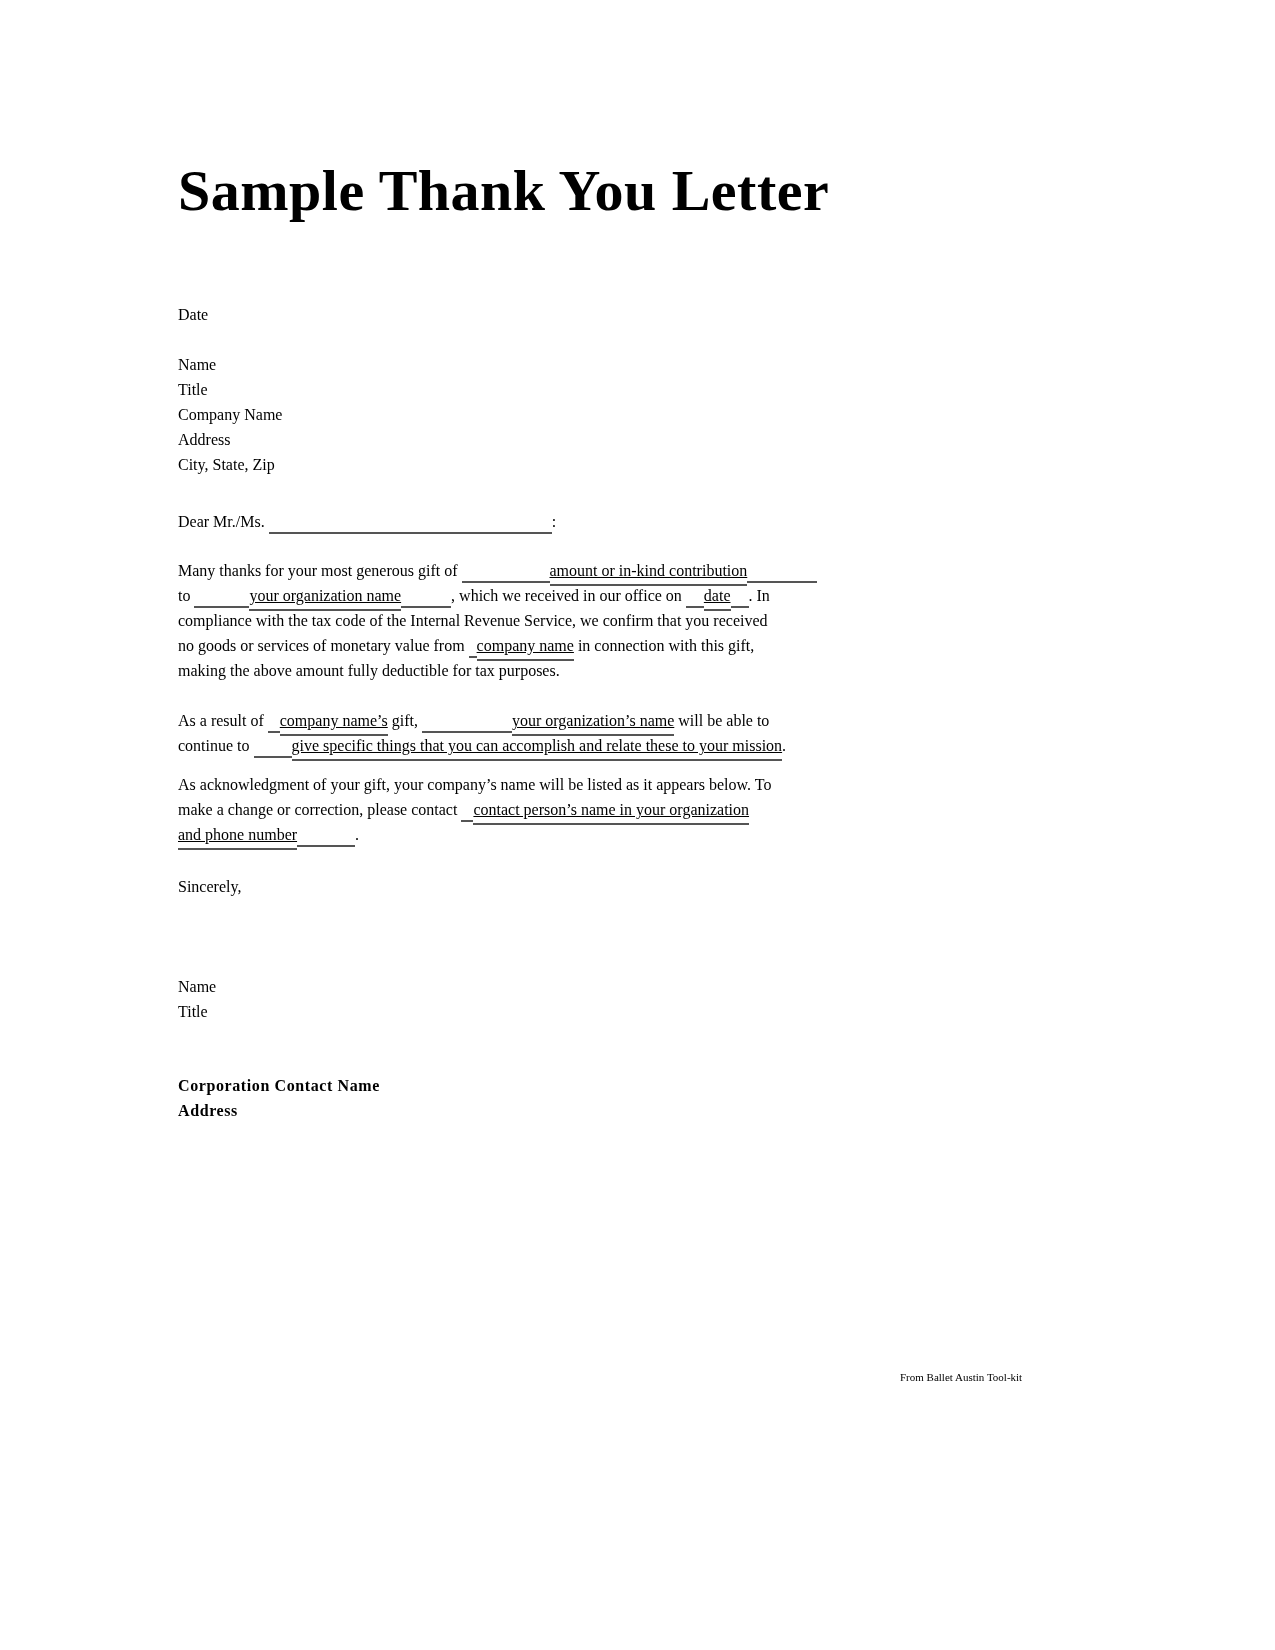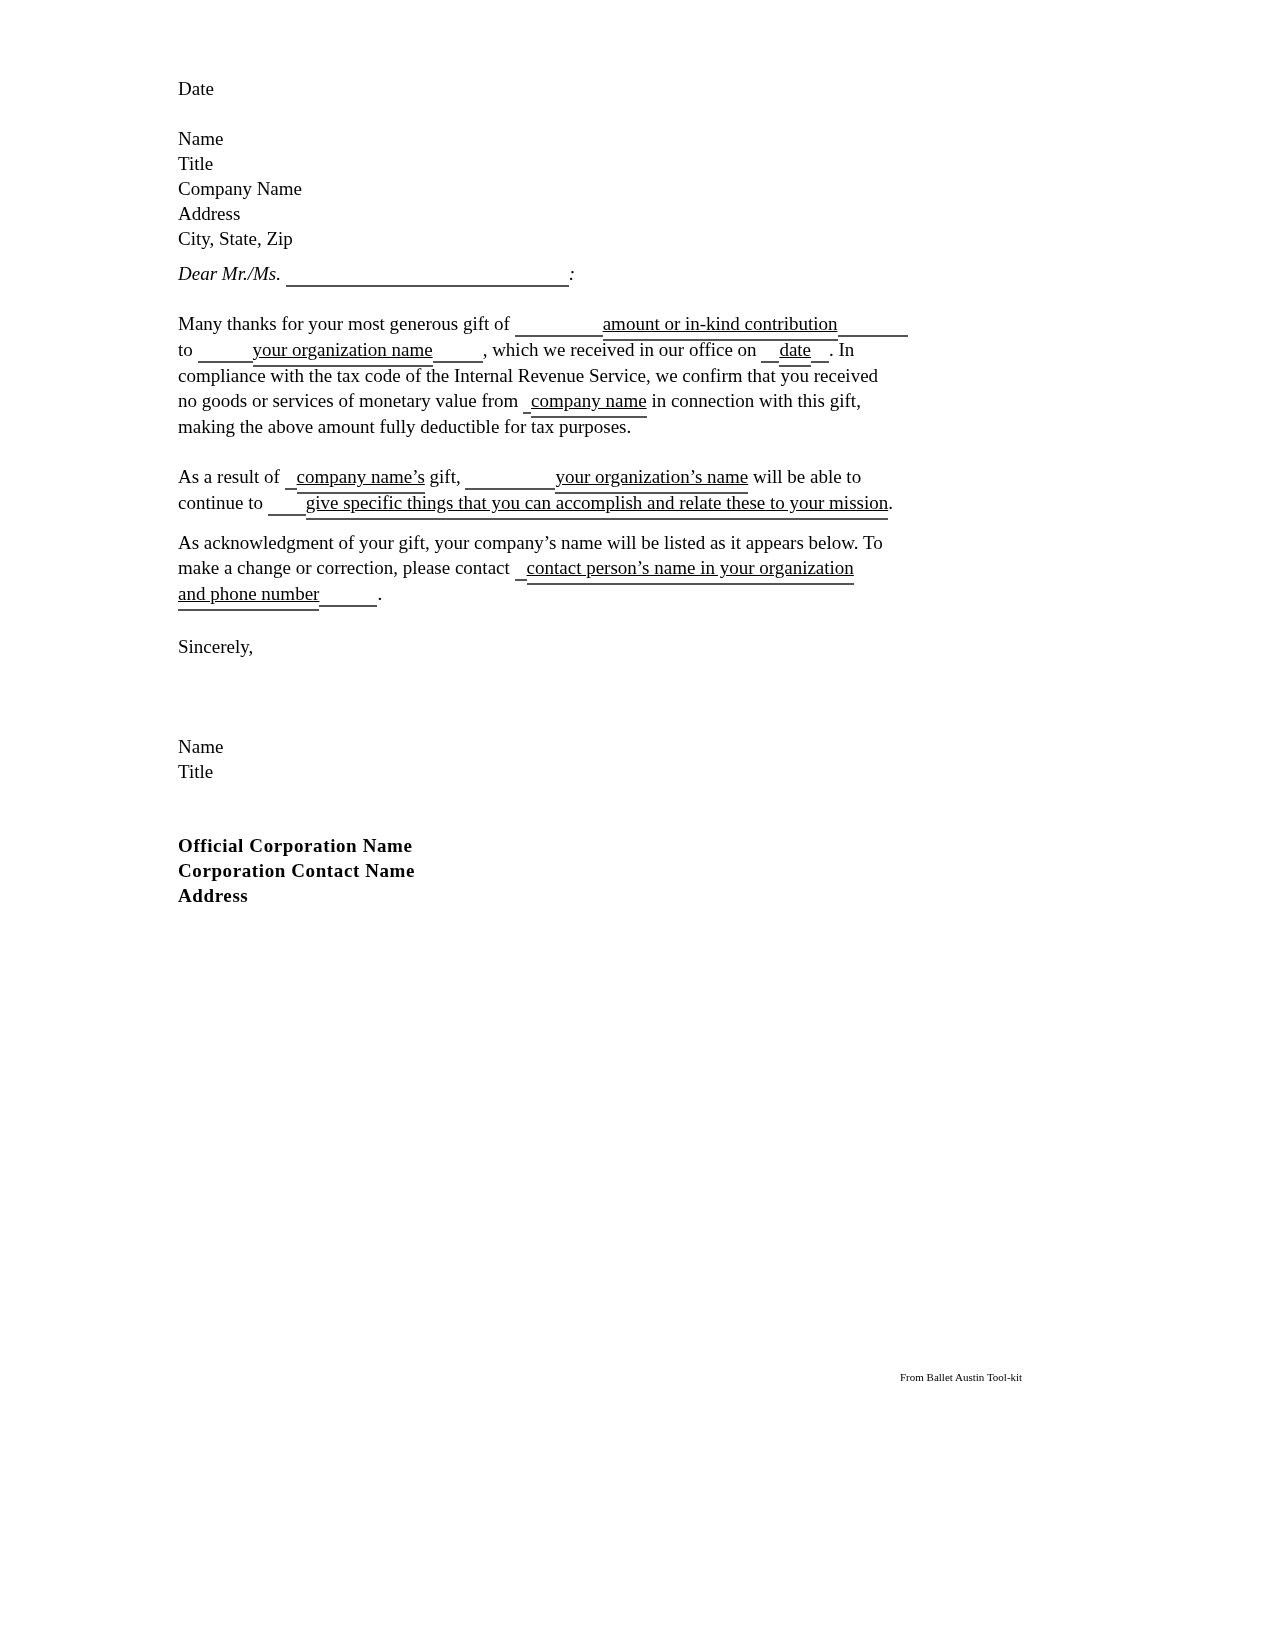--- a/index.html
+++ b/index.html
@@ -26,26 +26,26 @@
   .title {
     margin: 0;
     padding-top: 156px;
     font-size: 58px;
     line-height: 70px;
     font-weight: 700;
     letter-spacing: 0.5px;
   }
   .line, .para {
     margin: 0;
-    font-size: 19px;
+    font-size: 16px;
     line-height: 25px;
   }
   .date      { margin-top: 76px; }
   .recipient { margin-top: 25px; }
-  .salutation{ margin-top: 10px; font-style: italic; }
+  .salutation{ margin-top: 32px; }
   .p1 { margin-top: 24px; }
   .p2 { margin-top: 25px; }
   .p3 { margin-top: 14px; }
   .p4 { margin-top: 23px; }
   .closing   { margin-top: 27px; }
   .signature { margin-top: 75px; }
   .corp      { margin-top: 49px; }
   .corp .line {
     font-weight: 700;
     letter-spacing: 0.6px;
@@ -69,20 +69,21 @@
     top: 1366px;
     font-size: 11px;
     line-height: 22px;
   }
 </style>
 </head>
 <body>
 
 <div class="page">
 
+  <h1 class="title">Sample Thank You Letter</h1>
 
   <p class="line date">Date</p>
 
   <div class="recipient">
       <div class="line">Name</div>
       <div class="line">Title</div>
       <div class="line">Company Name</div>
       <div class="line">Address</div>
       <div class="line">City, State, Zip</div>
     </div>
@@ -97,20 +98,19 @@
 
 
   <p class="line closing">Sincerely,</p>
 
   <div class="signature">
       <div class="line">Name</div>
       <div class="line">Title</div>
     </div>
 
   <div class="corp">
-      <div class="line">Official Corporation Name</div>
       <div class="line">Corporation Contact Name</div>
       <div class="line">Address</div>
     </div>
 
   <div class="footer">From Ballet Austin Tool-kit</div>
 
 </div>
 
 </body></html>

